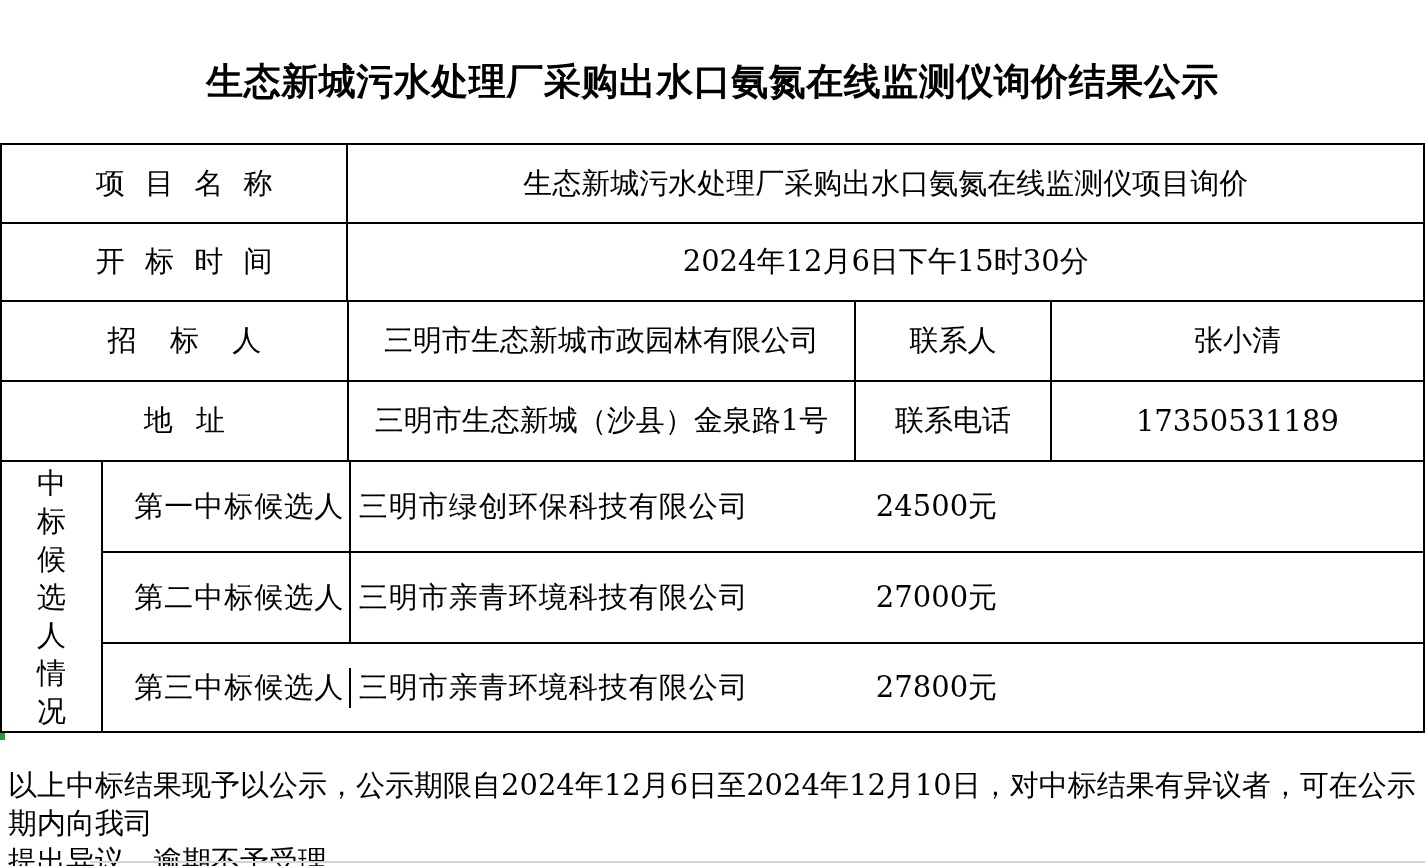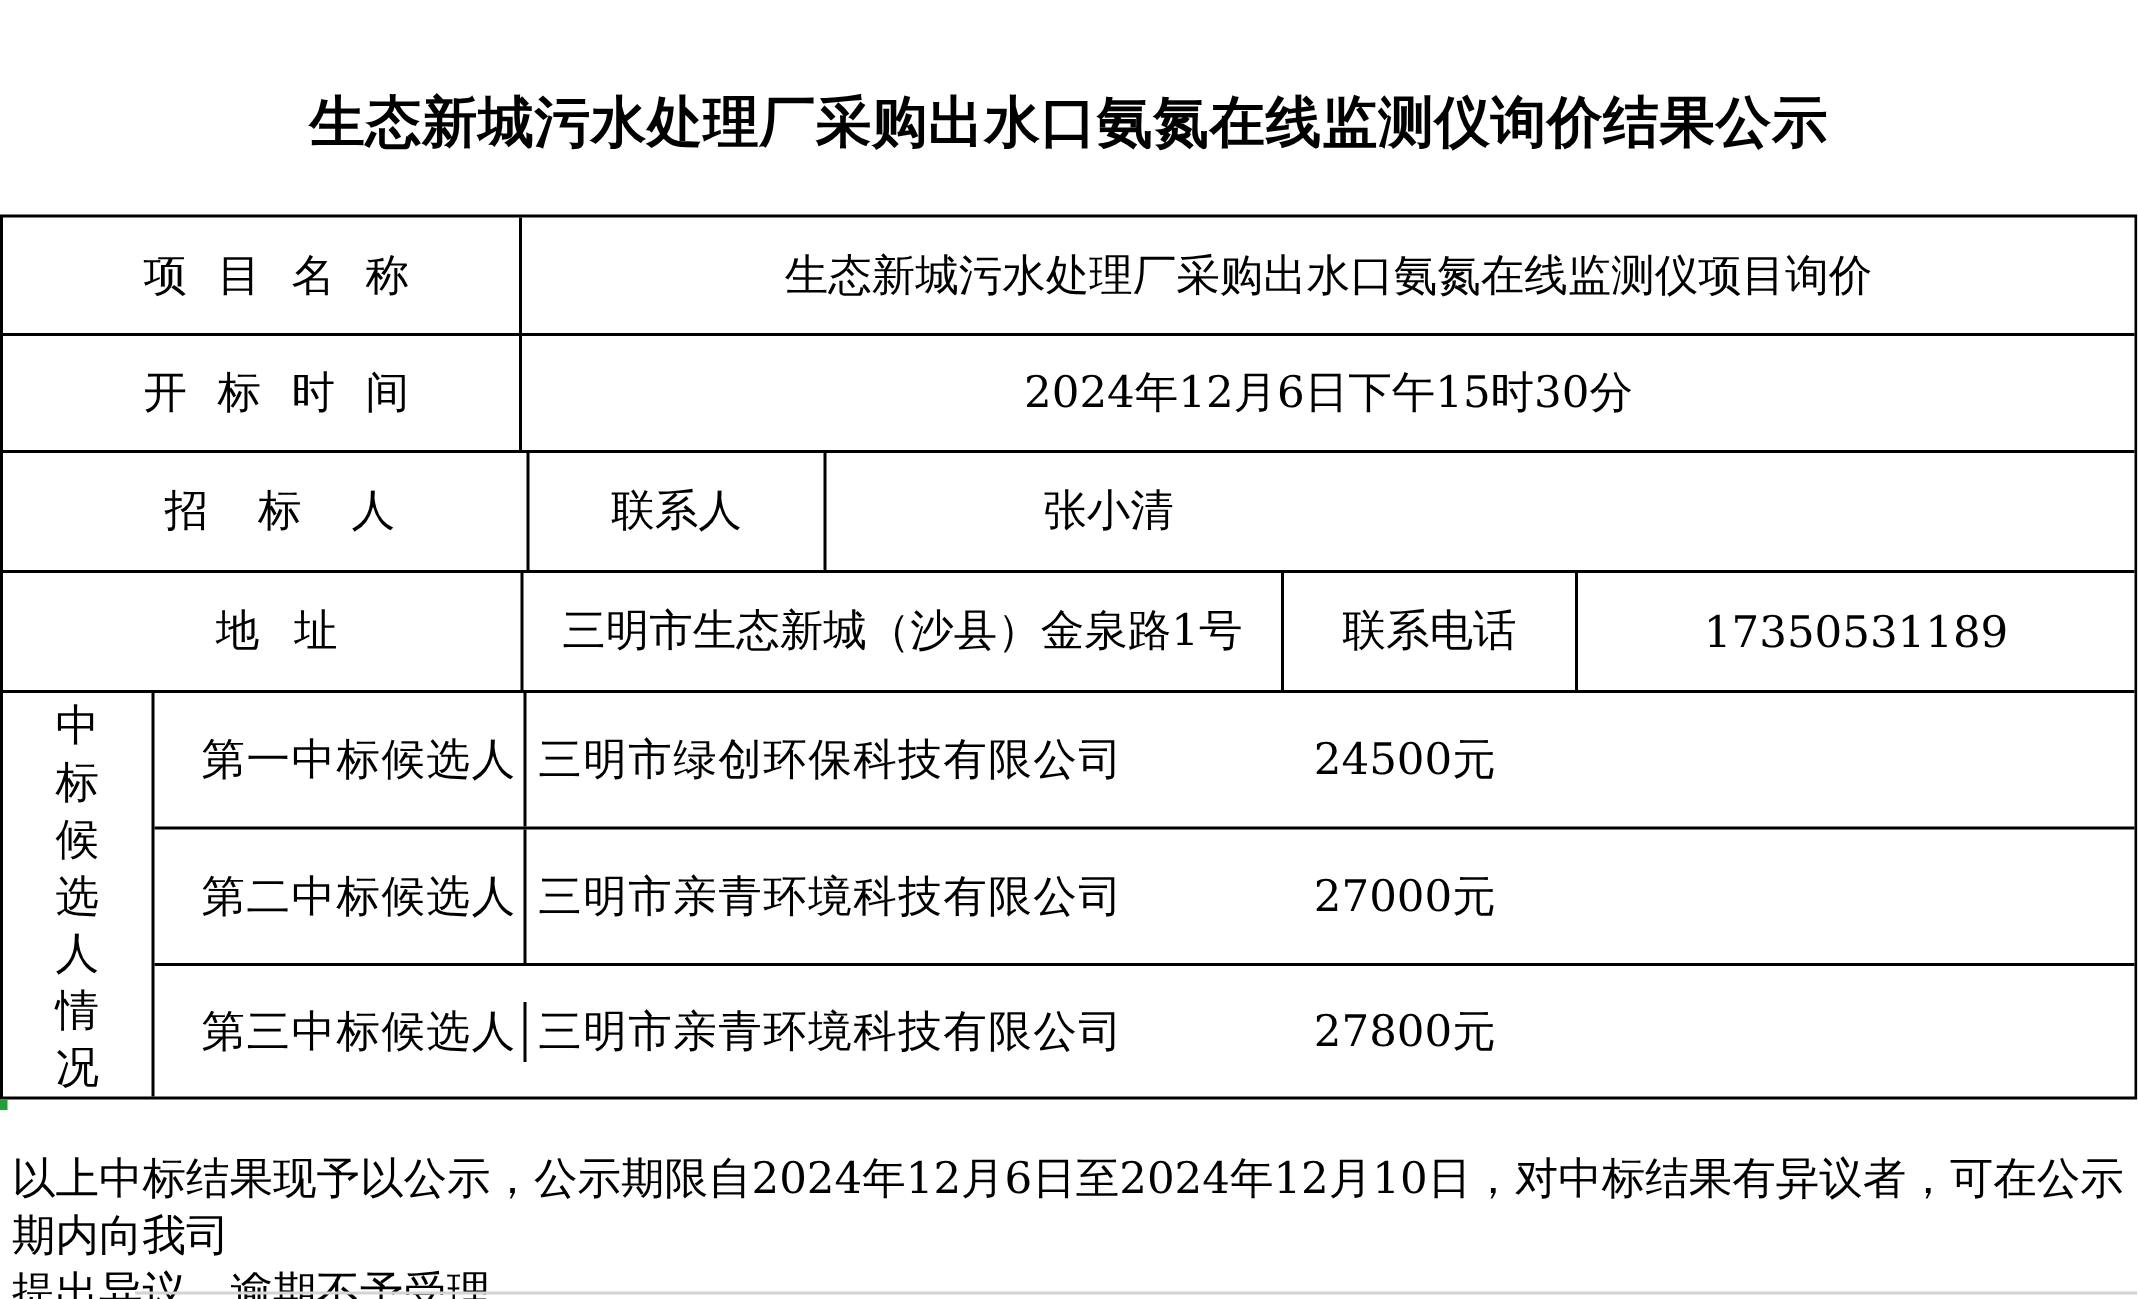--- a/index.html
+++ b/index.html
@@ -173,20 +173,23 @@
       </div>
       <div class="cell wide-val">
         <span>2024年12月6日下午15时30分</span>
       </div>
     </div>
 
     <div class="trow h80">
       <div class="cell bordered label-col">
         <span class="sp-115">招标人</span>
       </div>
+      <div class="cell bordered mid-val">
+        <span>三明市生态新城市政园林有限公司</span>
+      </div>
       <div class="cell bordered contact-label">
         <span>联系人</span>
       </div>
       <div class="cell contact-val">
         <span>张小清</span>
       </div>
     </div>
 
     <div class="trow h80">
       <div class="cell bordered label-col">

